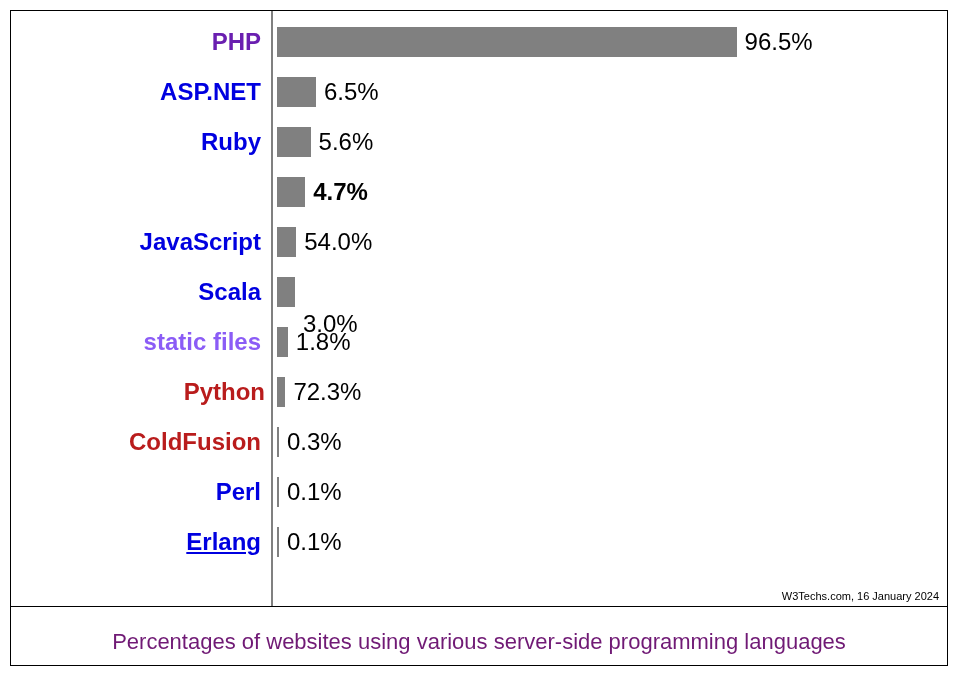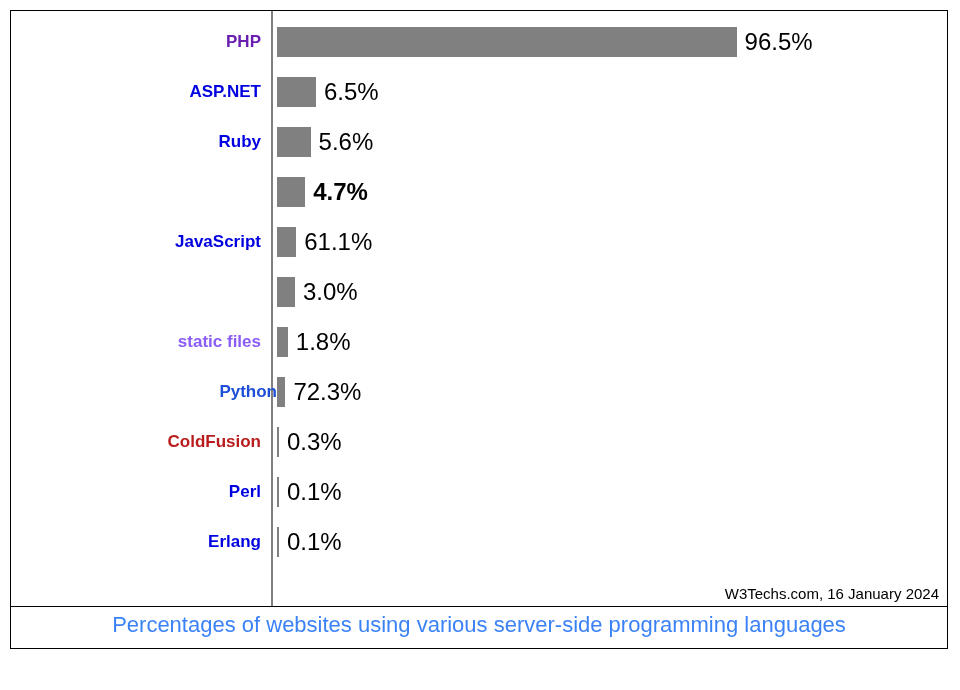--- a/index.html
+++ b/index.html
@@ -35,51 +35,51 @@
   .bar-row {
     position: absolute;
     left: 0;
     right: 0;
     height: 30px;
   }
   .bar-label {
     position: absolute;
     text-align: right;
     font-weight: bold;
-    font-size: 17px;
+    font-size: 24px;
     line-height: 30px;
     cursor: pointer;
     text-decoration: none;
   }
   .bar-rect {
     position: absolute;
     height: 30px;
     background: #808080;
   }
   .bar-value {
     position: absolute;
     font-size: 24px;
     line-height: 30px;
     color: #000;
     white-space: nowrap;
   }
   .attribution {
     position: absolute;
     right: 8px;
     bottom: 4px;
-    font-size: 15px;
+    font-size: 11px;
     color: #000;
   }
   .caption-box {
     border-top: 1px solid #000;
     text-align: center;
     font-size: 22px;
     line-height: 1.35;
-    padding: 3px 4px 8px 4px;
-    color: #3b82f6;
+    padding: 20px 4px 8px 4px;
+    color: #701a75;
   }
   .caption-line { display: block; }
 </style>
 </head>
 <body>
 
 <div class="chart-frame">
   <div class="chart-body">
     <div class="axis-line" style="left: 260px;"></div>
     <div id="bars-container">
@@ -98,48 +98,49 @@
           <div class="bar-rect" style="left: 266px; width: 33.6px; background: rgb(128, 128, 128);"></div>
           <div class="bar-value" style="left: 307.6px;">5.6%</div>
         </div>
         <div class="bar-row" style="top: 166px;">
           <div class="bar-rect" style="left: 266px; width: 28.2px; background: rgb(128, 128, 128);"></div>
           <div class="bar-value" style="left: 302.2px; font-weight: bold;">4.7%</div>
         </div>
         <div class="bar-row" style="top: 216px;">
           <a class="bar-label" style="left: 0px; width: 250px; color: rgb(0, 0, 224);">JavaScript</a>
           <div class="bar-rect" style="left: 266px; width: 19.2px; background: rgb(128, 128, 128);"></div>
-          <div class="bar-value" style="left: 293.2px;">61.1%</div>
+          <div class="bar-value" style="left: 293.2px;">54.0%</div>
         </div>
         <div class="bar-row" style="top: 266px;">
+          <a class="bar-label" style="left: 0px; width: 250px; color: rgb(0, 0, 224);">Scala</a>
           <div class="bar-rect" style="left: 266px; width: 18px; background: rgb(128, 128, 128);"></div>
-          <div class="bar-value" style="left: 292px;">3.0%</div>
+          <div class="bar-value" style="left: 292px; margin-top: 32px;">3.0%</div>
         </div>
         <div class="bar-row" style="top: 316px;">
           <a class="bar-label" style="left: 0px; width: 250px; color: #8b5cf6;">static files</a>
           <div class="bar-rect" style="left: 266px; width: 10.8px; background: rgb(128, 128, 128);"></div>
           <div class="bar-value" style="left: 284.8px;">1.8%</div>
         </div>
         <div class="bar-row" style="top: 366px;">
-          <a class="bar-label" style="left: 16px; width: 250px; color: #1d4ed8;">Python</a>
+          <a class="bar-label" style="left: 4px; width: 250px; color: #b91c1c;">Python</a>
           <div class="bar-rect" style="left: 266px; width: 8.4px; background: rgb(128, 128, 128);"></div>
           <div class="bar-value" style="left: 282.4px;">72.3%</div>
         </div>
         <div class="bar-row" style="top: 416px;">
           <a class="bar-label" style="left: 0px; width: 250px; color: #b91c1c;">ColdFusion</a>
           <div class="bar-rect" style="left: 266px; width: 2px; background: rgb(128, 128, 128);"></div>
           <div class="bar-value" style="left: 276px;">0.3%</div>
         </div>
         <div class="bar-row" style="top: 466px;">
           <a class="bar-label" style="left: 0px; width: 250px; color: rgb(0, 0, 224);">Perl</a>
           <div class="bar-rect" style="left: 266px; width: 2px; background: rgb(128, 128, 128);"></div>
           <div class="bar-value" style="left: 276px;">0.1%</div>
         </div>
         <div class="bar-row" style="top: 516px;">
-          <a class="bar-label" style="left: 0px; width: 250px; color: rgb(0, 0, 224);">Erlang</a>
+          <a class="bar-label" style="left: 0px; width: 250px; color: rgb(0, 0, 224); text-decoration: underline;">Erlang</a>
           <div class="bar-rect" style="left: 266px; width: 2px; background: rgb(128, 128, 128);"></div>
           <div class="bar-value" style="left: 276px;">0.1%</div>
         </div>
       </div>
     <div class="attribution">W3Techs.com, 16 January 2024</div>
   </div>
   <div class="caption-box">
     <span class="caption-line">Percentages of websites using various server-side programming languages</span>
   </div>
 </div>

